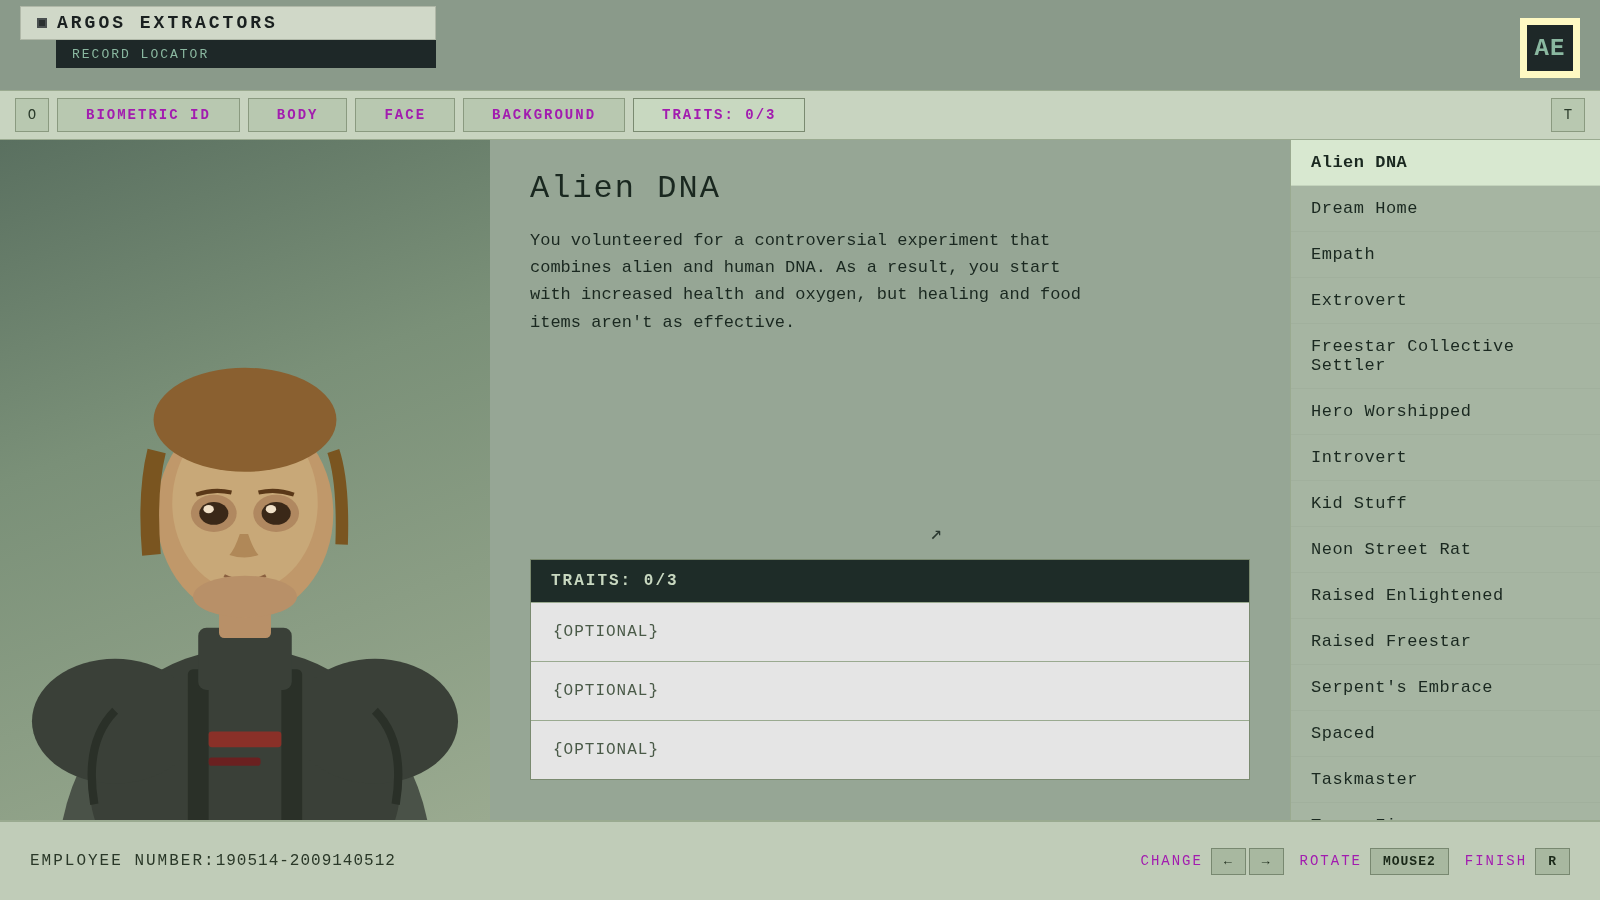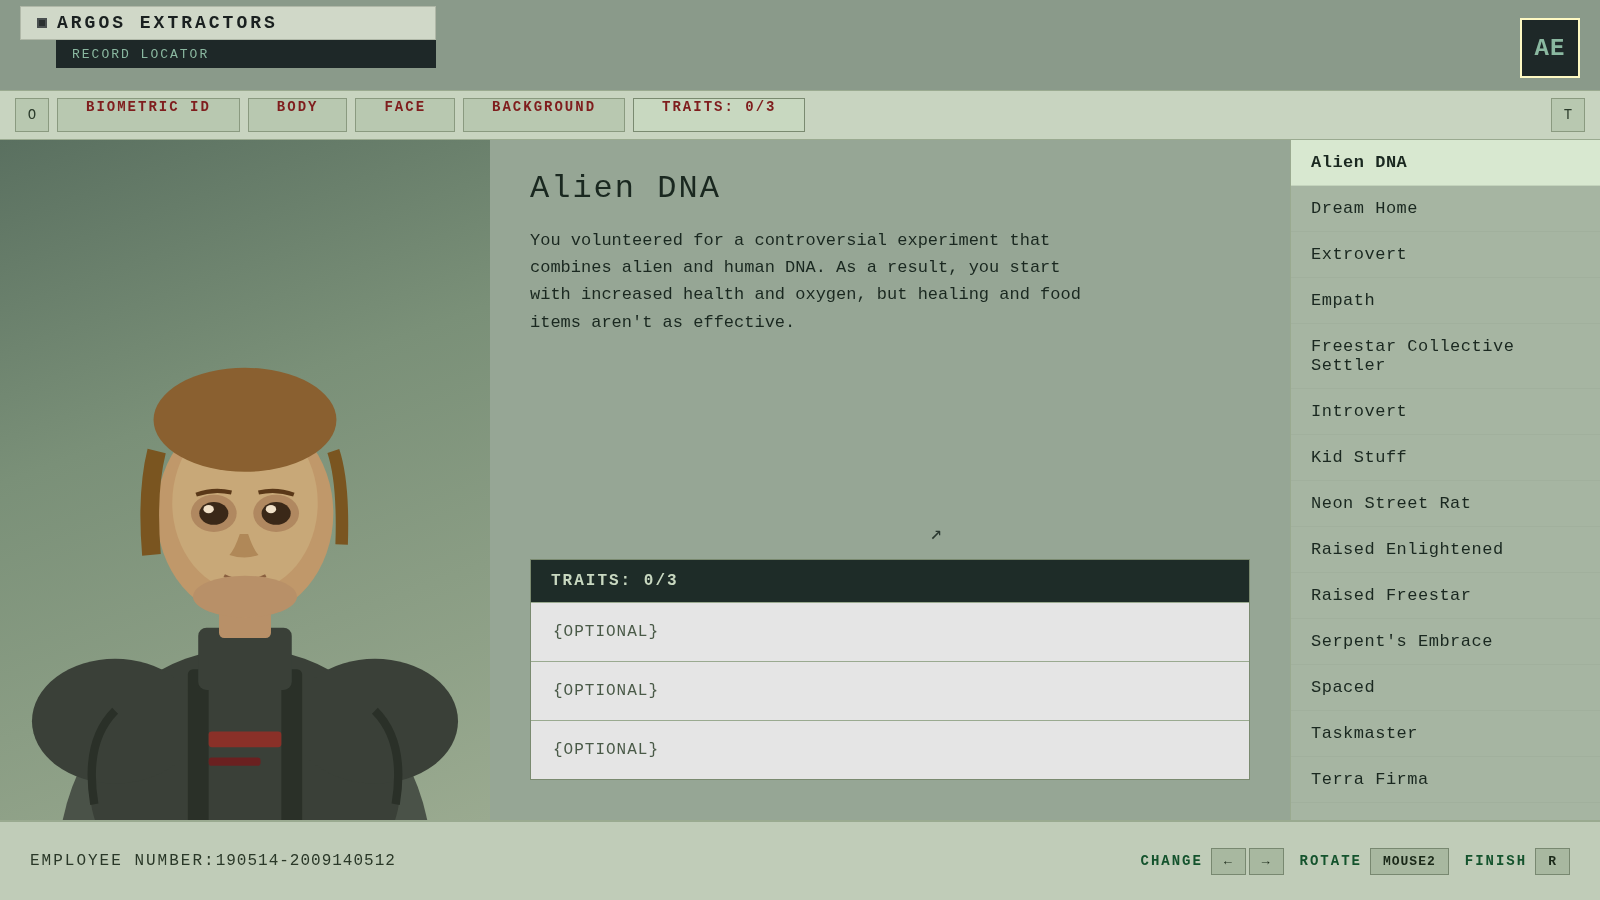--- a/index.html
+++ b/index.html
@@ -71,21 +71,21 @@
       text-transform: uppercase;
     }
 
     
     #ae-logo {
       position: absolute;
       top: 18px;
       right: 20px;
       width: 60px;
       height: 60px;
-      border: 2px solid #fef9c3;
+      border: 7px solid #fef9c3;
       display: flex;
       align-items: center;
       justify-content: center;
       background: #1e2828;
     }
 
     #ae-logo-text {
       font-size: 24px;
       font-weight: bold;
       color: #8ab8a0;
@@ -106,29 +106,29 @@
       gap: 8px;
       border-top: 1px solid #9aaa90;
       border-bottom: 1px solid #9aaa90;
     }
 
     .nav-tab-btn {
       height: 34px;
       padding: 0 28px;
       background: #b8c8b0;
       border: 1px solid #8a9a80;
-      color: #7f1d1d;
+      color: #a21caf;
       font-family: 'Courier New', Courier, monospace;
       font-size: 14px;
       font-weight: bold;
       letter-spacing: 2px;
       text-transform: uppercase;
       cursor: pointer;
       display: flex;
-      align-items: flex-start;
+      align-items: center;
       justify-content: center;
     }
 
     #nav-icon-left {
       width: 34px;
       height: 34px;
       background: #b8c8b0;
       border: 1px solid #8a9a80;
       display: flex;
       align-items: center;
@@ -302,23 +302,23 @@
     }
 
     .bottom-action-group {
       display: flex;
       align-items: center;
       gap: 8px;
     }
 
     .action-label {
       font-size: 14px;
-      color: #14532d;
+      color: #a21caf;
       letter-spacing: 2px;
-      font-weight: bold;
+      font-weight: normal;
       text-transform: uppercase;
     }
 
     .action-key {
       background: #a8b8a0;
       border: 1px solid #788870;
       padding: 5px 12px;
       font-size: 13px;
       color: #1a2818;
       font-family: 'Courier New', Courier, monospace;
@@ -492,23 +492,24 @@
       <div class="trait-slot">
         <span class="trait-slot-text">{OPTIONAL}</span>
       </div>
     </div>
   </div>
 
   <div id="trait-list">
 
   <div class="trait-item active">Alien DNA</div>
       <div class="trait-item">Dream Home</div>
+      <div class="trait-item">Empath</div>
       <div class="trait-item">Extrovert</div>
-      <div class="trait-item">Empath</div>
       <div class="trait-item">Freestar Collective Settler</div>
+      <div class="trait-item">Hero Worshipped</div>
       <div class="trait-item">Introvert</div>
       <div class="trait-item">Kid Stuff</div>
       <div class="trait-item">Neon Street Rat</div>
       <div class="trait-item">Raised Enlightened</div>
       <div class="trait-item">Raised Freestar</div>
       <div class="trait-item">Serpent's Embrace</div>
       <div class="trait-item">Spaced</div>
       <div class="trait-item">Taskmaster</div>
       <div class="trait-item">Terra Firma</div>
     </div>

